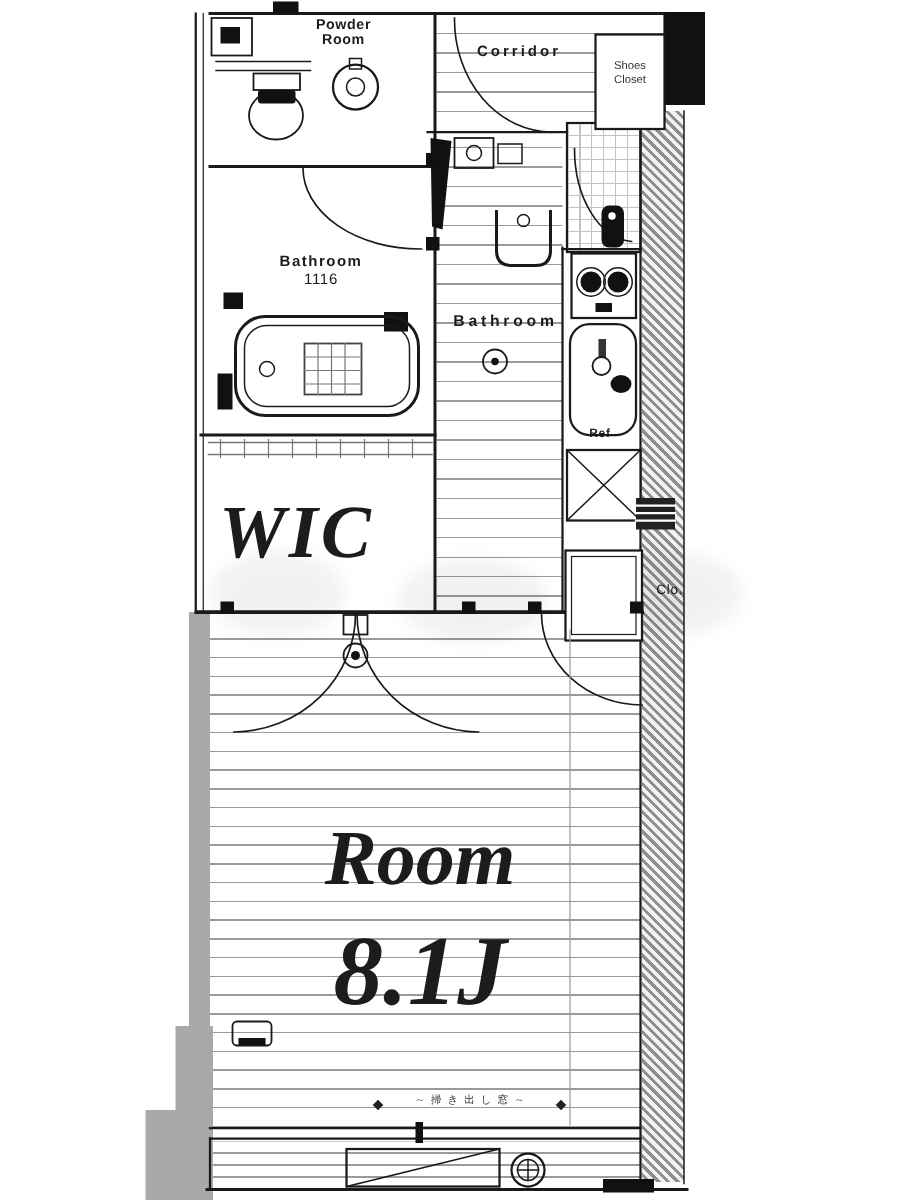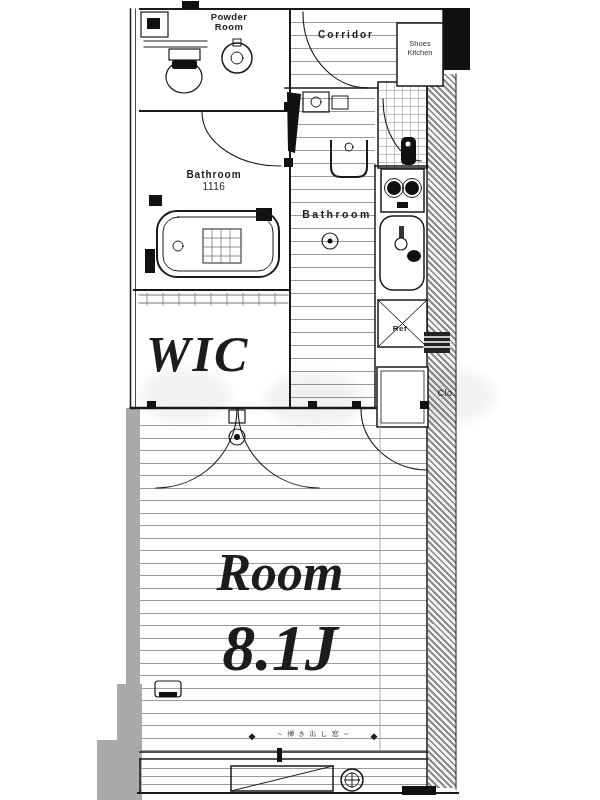--- a/index.html
+++ b/index.html
@@ -18,21 +18,21 @@
   
   .wm{border-radius:50%;background:#000;opacity:.05;filter:blur(6px);}
   
   .lbl{position:absolute;color:var(--text,#1c1c1c);text-align:center;line-height:1.1;}
   .lbl-powder{left:193px;top:12px;width:72px;font-size:9.5px;letter-spacing:.4px;font-weight:bold;}
   .lbl-corridor{left:299px;top:29px;width:94px;font-size:10px;letter-spacing:2px;font-weight:bold;}
   .lbl-shoes{left:399px;top:39px;width:42px;font-size:7.5px;line-height:1.2;color:#333;}
   .lbl-bath{left:168px;top:169px;width:92px;font-size:10px;letter-spacing:1px;font-weight:bold;}
   .lbl-bath .sz{font-size:10px;letter-spacing:.5px;margin-top:1px;font-weight:normal;}
   .lbl-kitchen{left:297px;top:209px;width:80px;font-size:10.5px;letter-spacing:2.5px;font-weight:bold;}
-  .lbl-ref{left:384px;top:285px;width:32px;font-size:8px;letter-spacing:.5px;font-weight:bold;margin-top:40px;}
+  .lbl-ref{left:384px;top:285px;width:32px;font-size:8px;letter-spacing:.5px;font-weight:bold;}
   .lbl-clo{left:380px;top:389px;width:45px;font-size:9px;letter-spacing:.5px;padding-left:44px;}
   .serif-big{font-family:"Liberation Serif",serif;font-style:italic;font-weight:bold;}
   .lbl-wic{left:146px;top:310px;width:130px;font-size:50px;letter-spacing:2px;text-align:left;margin-top:17px;}
   .lbl-room1{left:155px;top:544px;width:250px;font-size:52px;}
   .lbl-room2{left:155px;top:612px;width:250px;font-size:66px;}
   .lbl-window{left:253px;top:730px;width:124px;font-size:7px;letter-spacing:4px;color:#333;
               filter:blur(.3px);white-space:nowrap;}
 </style>
 </head>
 <body>
@@ -227,21 +227,21 @@
 
   <div class="lbl lbl-powder">
     <div>Powder</div>
     <div>Room</div>
   </div>
 
   <div class="lbl lbl-corridor">Corridor</div>
 
   <div class="lbl lbl-shoes">
     <div>Shoes</div>
-    <div>Kitchen</div>
+    <div>Closet</div>
   </div>
 
   <div class="lbl lbl-bath">
     <div>Bathroom</div>
     <div class="sz">1116</div>
   </div>
 
   <div class="lbl lbl-kitchen">Bathroom</div>
 
   <div class="lbl lbl-ref">Ref</div>

